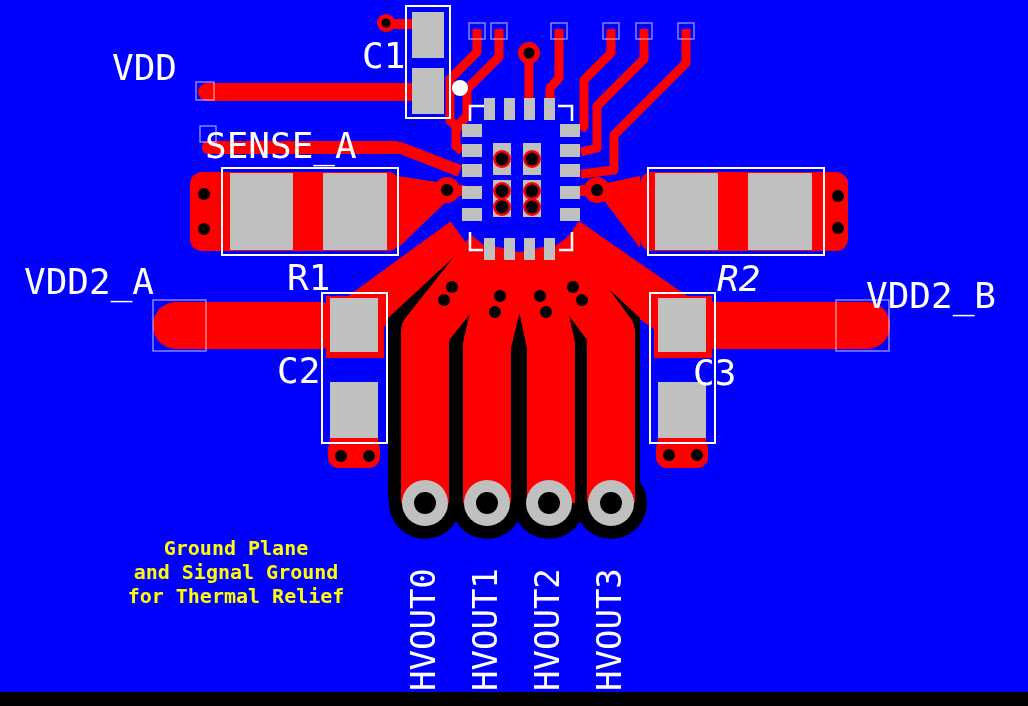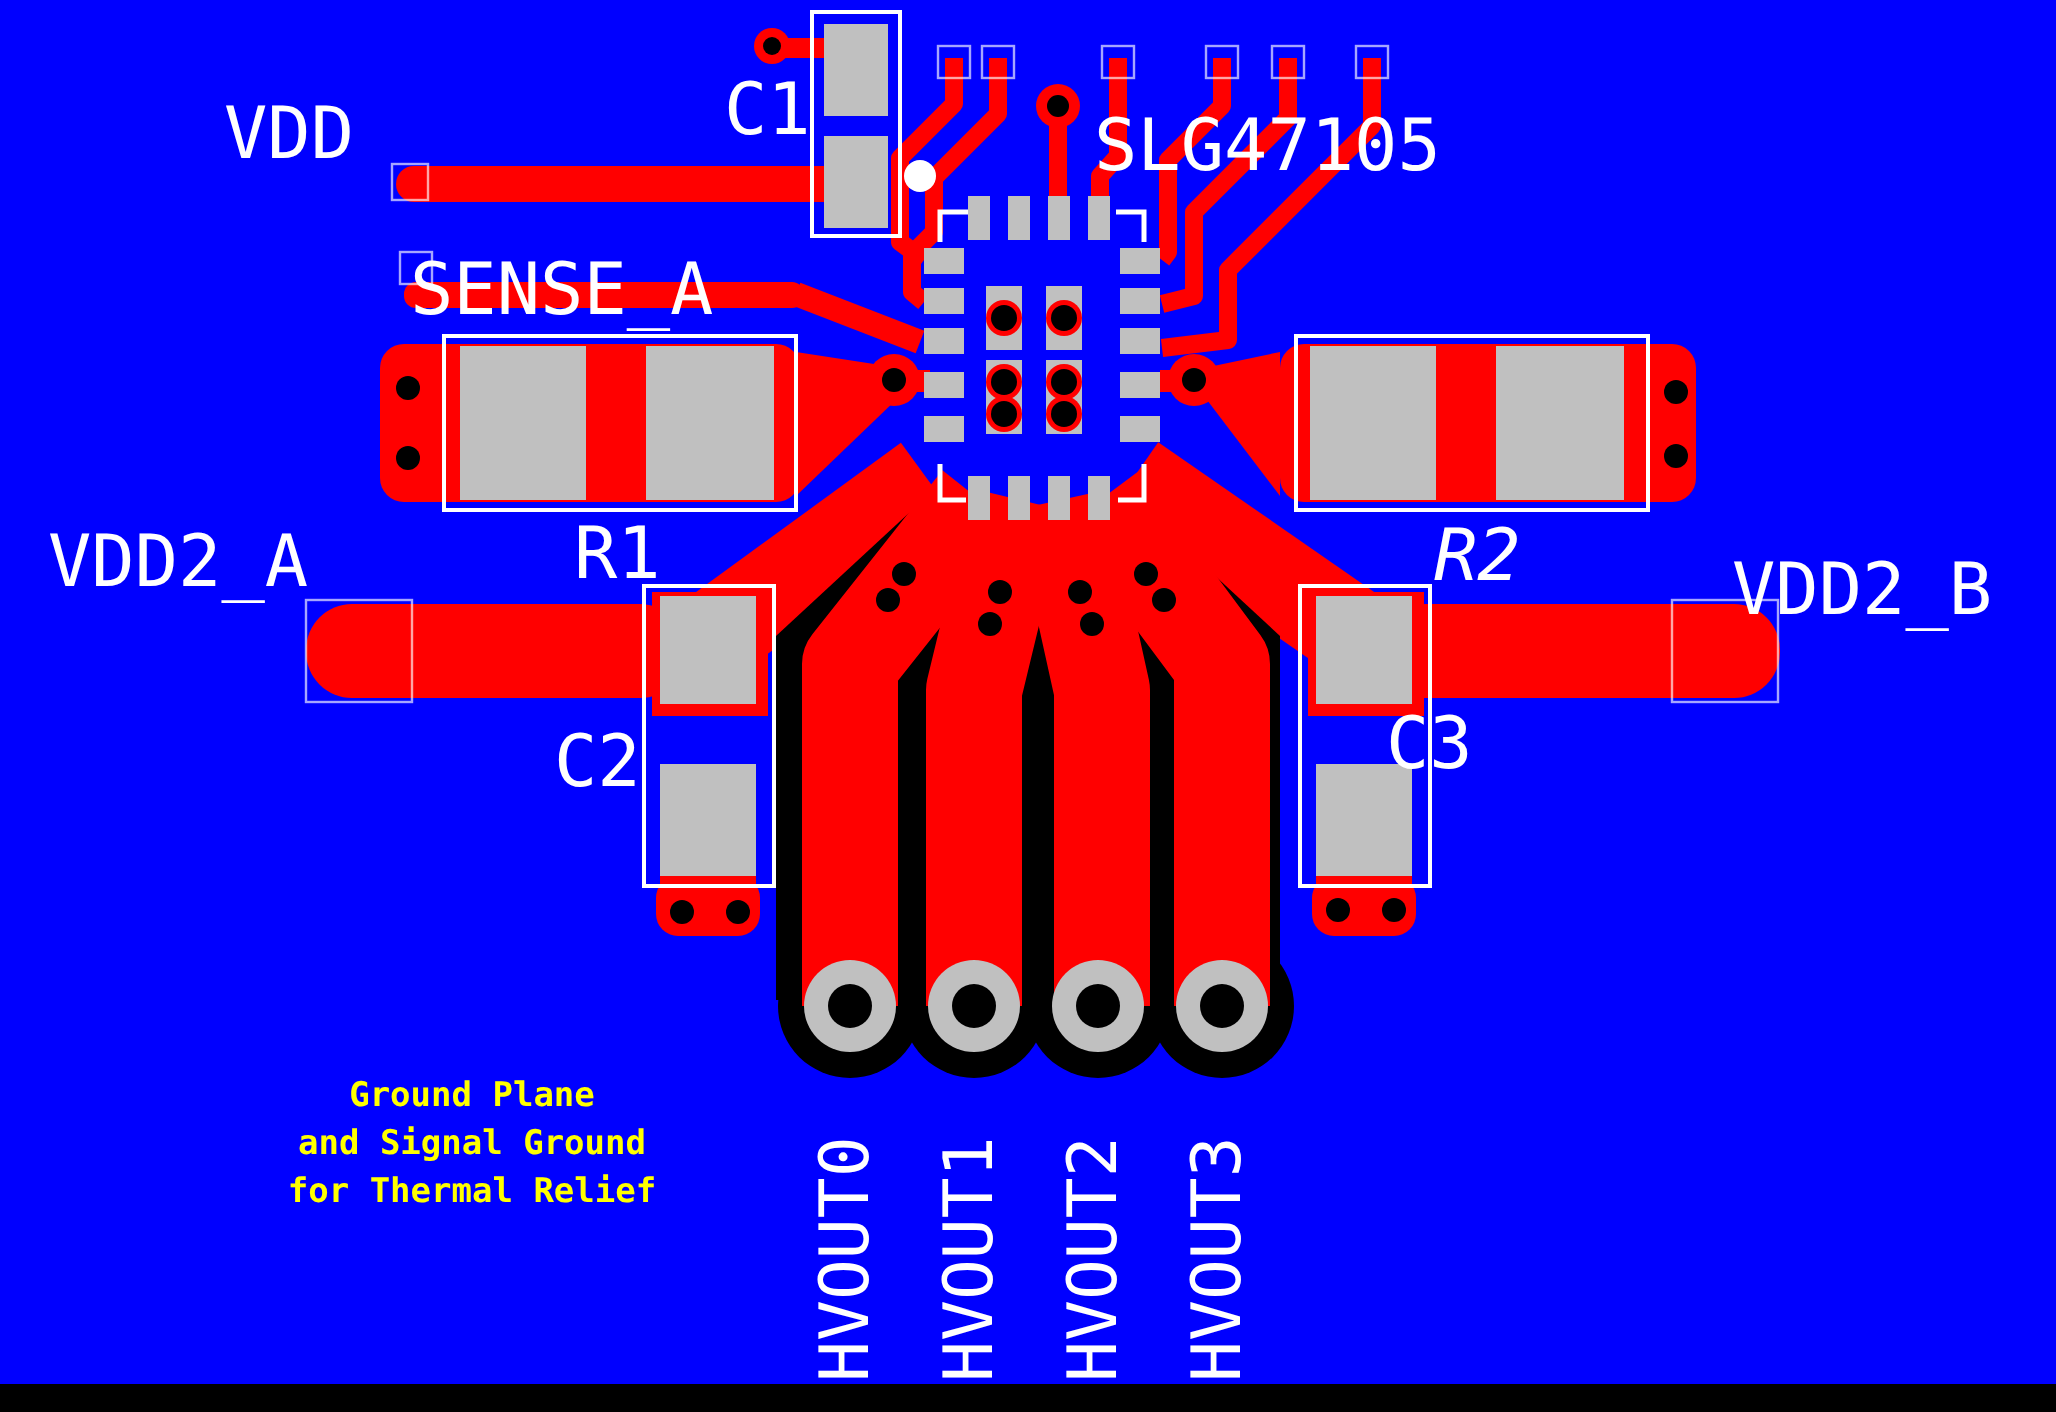--- a/index.html
+++ b/index.html
@@ -21,21 +21,21 @@
   .silkfill{fill:var(--silk,#ffffff);}
   .lbl{
     position:absolute;color:var(--silk,#ffffff);
     font-size:36px;line-height:1;white-space:nowrap;
     letter-spacing:0px;font-weight:400;
   }
   .lbl.small{font-size:34px;}
   .vert{transform:rotate(-90deg);transform-origin:0 0;}
   #ground-note{
     position:absolute;left:126px;top:536px;width:220px;
-    color:var(--note,#ffff00);font-size:17px;line-height:24px;
+    color:var(--note,#ffff00);font-size:20px;line-height:24px;
     text-align:center;font-weight:700;
   }
 </style>
 </head>
 <body>
 
 <div id="board" style="--mask: #0000ff; --copper: #ff0000; --pad: #c0c0c0; --silk: #ffffff; --drill: #000000; --note: #ffff00;">
 
 <svg width="1028" height="706" viewBox="0 0 1028 706">
 
@@ -220,27 +220,26 @@
       <path d="M572,232 L572,250 L559,250"></path>
     </g>
     <circle class="silkfill" cx="460" cy="88" r="8"></circle>
   </g>
 
   <rect class="blk" x="0" y="692" width="1028" height="14"></rect>
 </svg>
 
   <span class="lbl" style="left:112px;top:50px;">VDD</span>
   <span class="lbl" style="left:362px;top:38px;">C1</span>
-  <span class="lbl" style="left:547px;top:56px;">SLG47105</span>
   <span class="lbl" style="left:205px;top:128px;">SENSE_A</span>
   <span class="lbl" style="left:24px;top:264px;">VDD2_A</span>
   <span class="lbl" style="left:866px;top:278px;">VDD2_B</span>
   <span class="lbl" style="left:287px;top:260px;text-align:center;">R1</span>
   <span class="lbl" style="left:717px;top:261px;font-style:italic;">R2</span>
-  <span class="lbl" style="left:277px;top:364px;">C2</span>
+  <span class="lbl" style="left:277px;top:353px;">C2</span>
   <span class="lbl" style="left:693px;top:355px;">C3</span>
 
   <span class="lbl small vert" style="left:406px;top:691px;">HVOUT0</span>
   <span class="lbl small vert" style="left:468px;top:691px;">HVOUT1</span>
   <span class="lbl small vert" style="left:530px;top:691px;">HVOUT2</span>
   <span class="lbl small vert" style="left:592px;top:691px;">HVOUT3</span>
 
   <div id="ground-note">
     <div>Ground Plane</div>
     <div>and Signal Ground</div>

